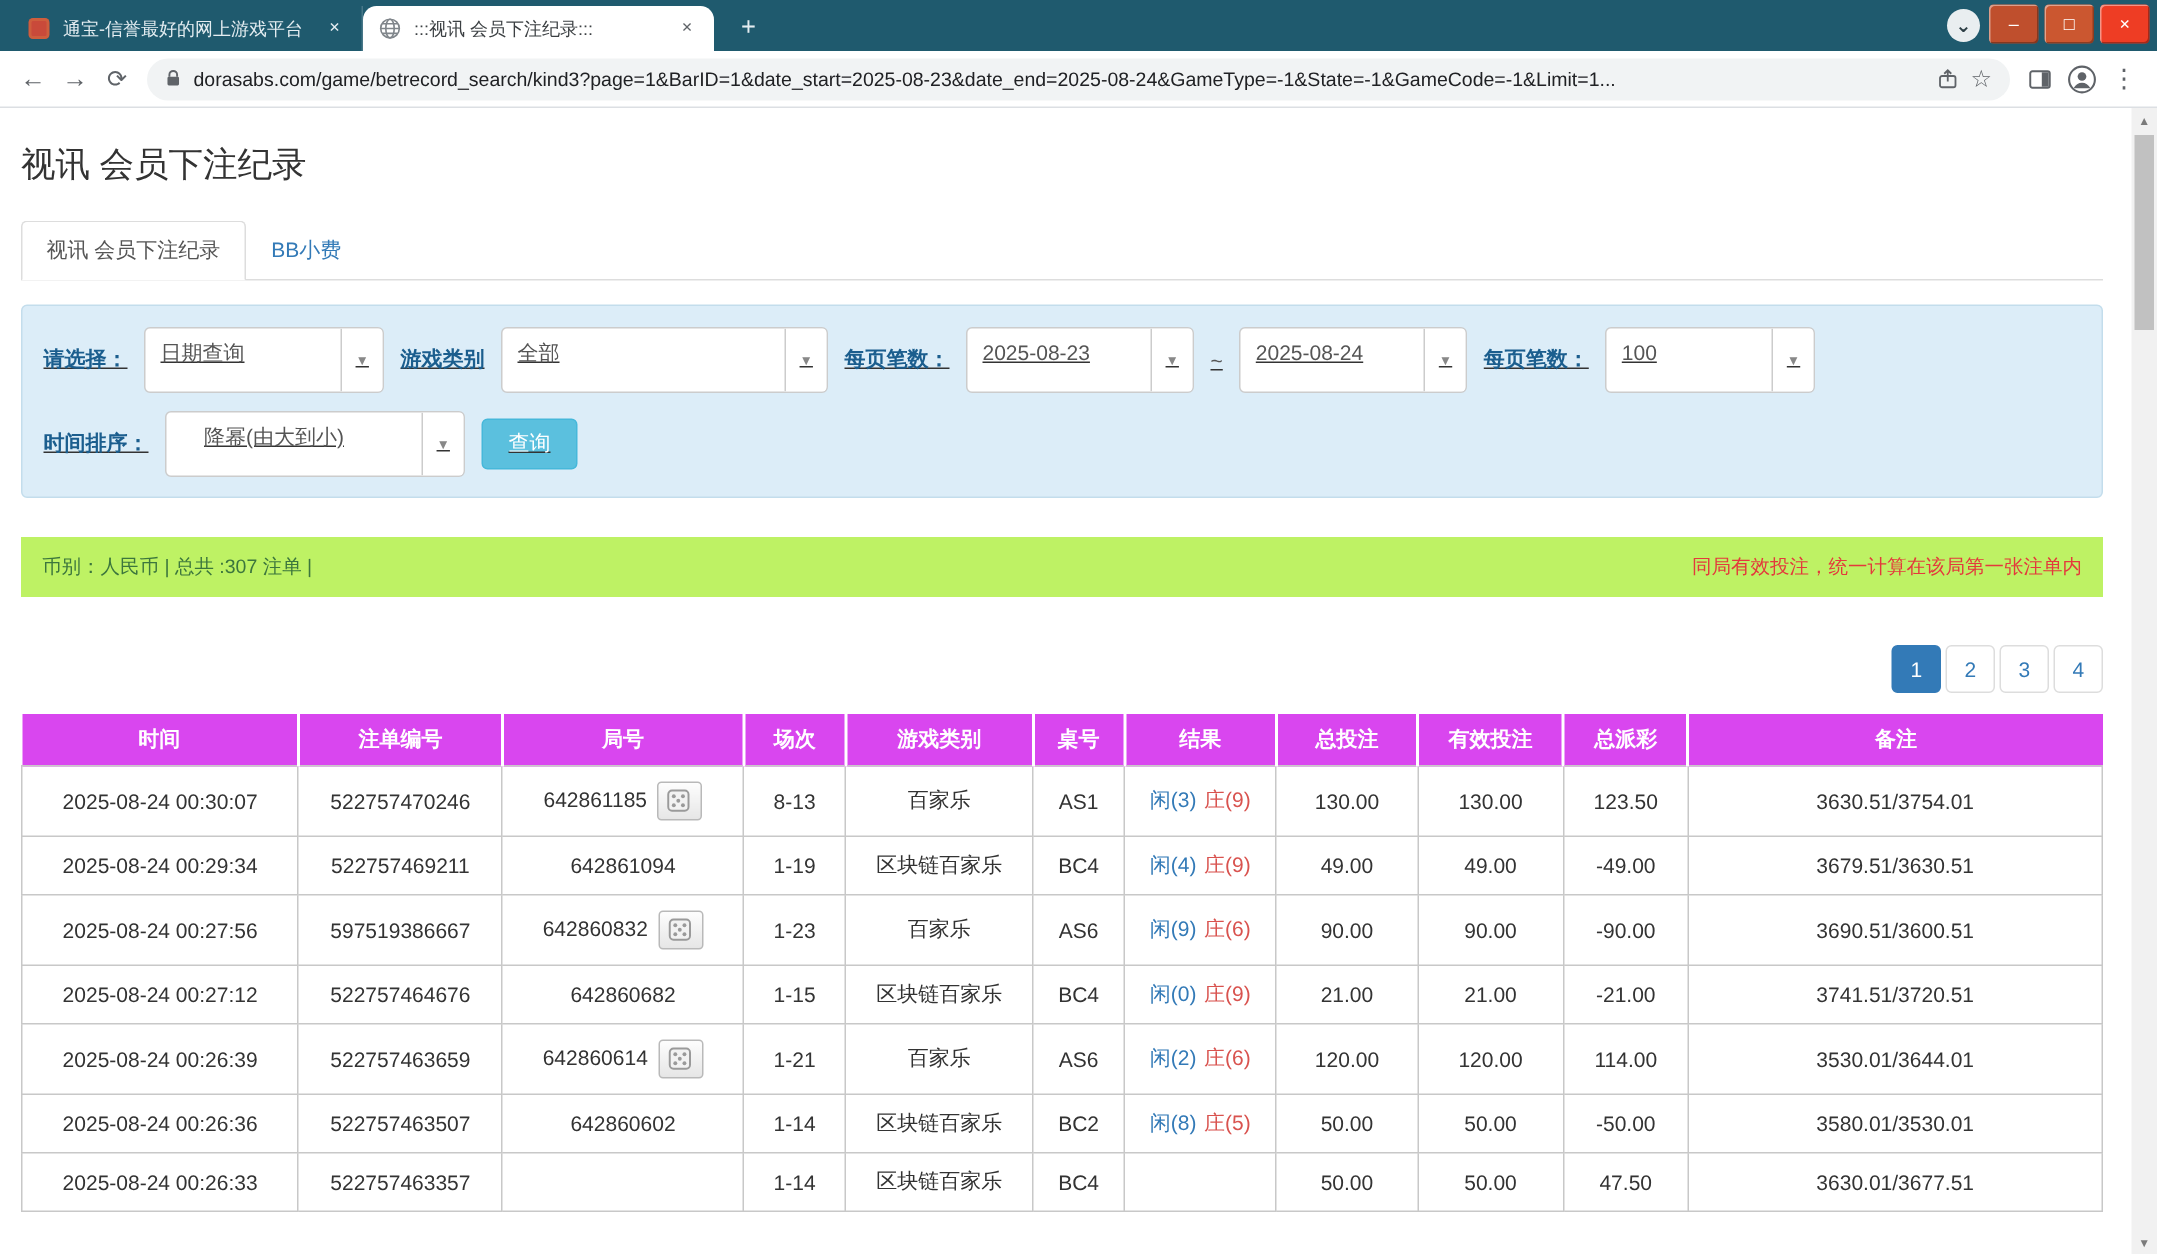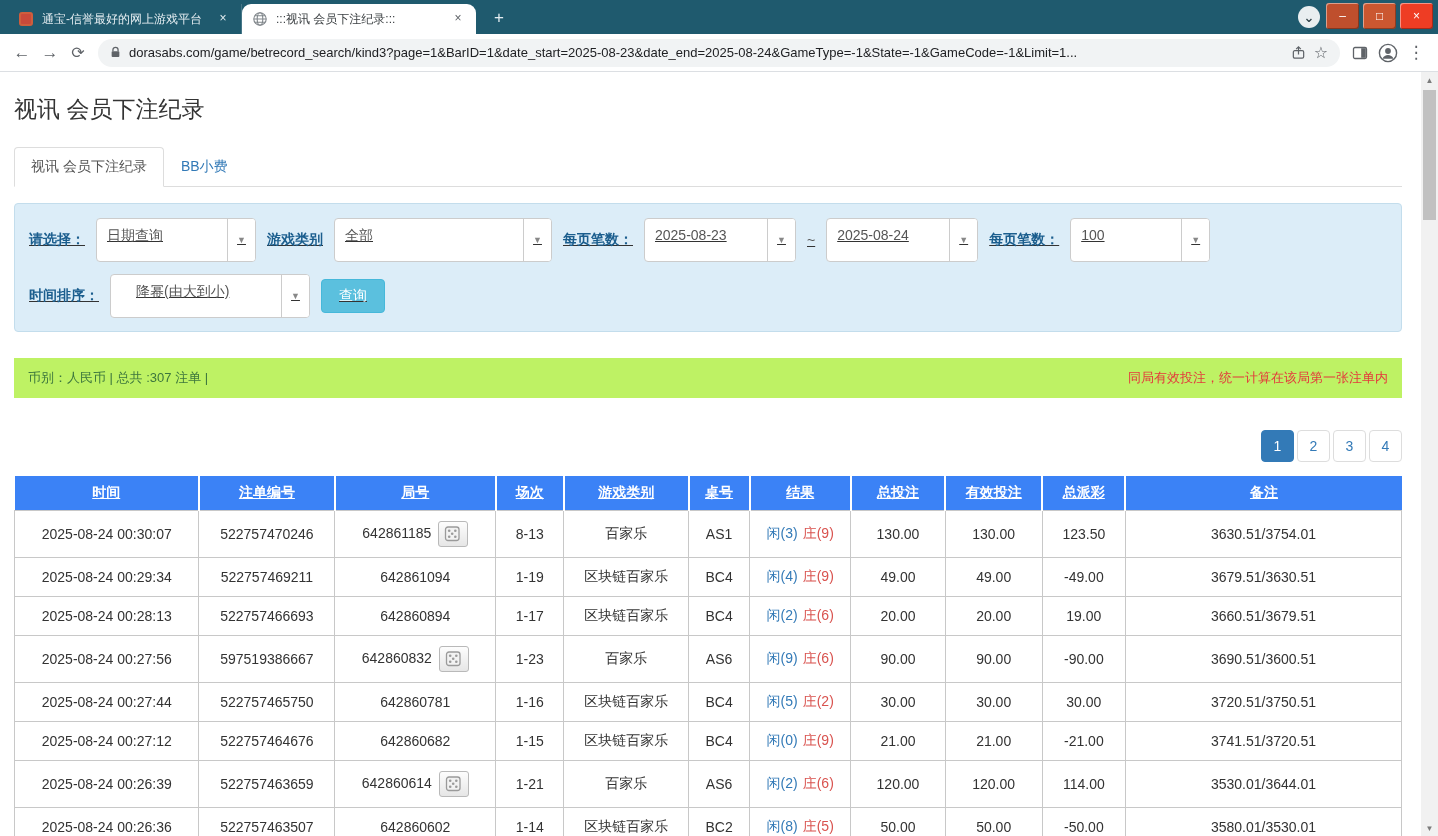--- a/index.html
+++ b/index.html
@@ -59,21 +59,21 @@
 
   .summary-bar { margin-top:26px; background:#bef264; padding:11px 14px; display:flex; justify-content:space-between; align-items:center; font-size:13px; }
   .summary-left { color:#3c763d; }
   .summary-right { color:#e4393c;text-align:center; }
 
   .pagination { display:flex; justify-content:flex-end; margin-top:32px; gap:3px; }
   .page-btn { min-width:33px; height:32px; display:flex; align-items:center; justify-content:center; border:1px solid #ddd; border-radius:4px; color:#337ab7; font-size:14px; background:#fff; cursor:pointer; padding:0 6px; }
   .page-btn.active { background:#337ab7; border-color:#337ab7; color:#fff; }
 
   table.bet-table { width:100%; border-collapse:collapse; margin-top:14px; table-layout:fixed; font-size:14px; }
-  .bet-table th { background:#3b82f6; color:#fff; font-weight:bold; padding:8px 4px; font-size:14px; border-left:2px solid #fff;text-decoration:underline; }
+  .bet-table th { background:#d946ef; color:#fff; font-weight:bold; padding:8px 4px; font-size:14px; border-left:2px solid #fff; }
   .bet-table th:first-child { border-left:none; }
   .bet-table td { border:1px solid #c8c8c8; text-align:center; padding:10px 4px; color:#333; overflow:hidden; white-space:nowrap; }
   .col-time{width:13.3%} .col-bet{width:9.8%} .col-round{width:11.6%} .col-session{width:4.9%}
   .col-game{width:9.0%} .col-table{width:4.4%} .col-result{width:7.3%} .col-total{width:6.8%}
   .col-valid{width:7.0%} .col-payout{width:6.0%} .col-note{width:19.9%}
   .blue-link { color:#337ab7; cursor:pointer; }
   .neg { color:#e4393c; }
   .res-player { color:#337ab7; }
   .res-banker { color:#d9534f; margin-left:5px; }
   .dice-btn { display:inline-flex; align-items:center; justify-content:center; width:30px; height:26px; margin-left:7px; vertical-align:middle;
@@ -265,33 +265,20 @@
             <td>1-19</td>
             <td>区块链百家乐</td>
             <td>BC4</td>
             <td><span class="res-player">闲(4)</span><span class="res-banker">庄(9)</span></td>
             <td class="blue-link">49.00</td>
             <td>49.00</td>
             <td class="neg">-49.00</td>
             <td>3679.51/3630.51</td>
           </tr>
           <tr>
-            <td>2025-08-24 00:28:13</td>
-            <td>522757466693</td>
-            <td><span>642860894</span></td>
-            <td>1-17</td>
-            <td>区块链百家乐</td>
-            <td>BC4</td>
-            <td><span class="res-player">闲(2)</span><span class="res-banker">庄(6)</span></td>
-            <td class="blue-link">20.00</td>
-            <td>20.00</td>
-            <td>19.00</td>
-            <td>3660.51/3679.51</td>
-          </tr>
-          <tr>
             <td>2025-08-24 00:27:56</td>
             <td>597519386667</td>
             <td><span>642860832</span><span class="dice-btn">
                 <svg width="18" height="16" viewBox="0 0 18 16">
                   <rect x="1.5" y="1" width="13.5" height="13.5" rx="2.5" fill="#f2f2f2" stroke="#9a9a9a" stroke-width="1.3"></rect>
                   <circle cx="5.2" cy="4.8" r="1.3" fill="#9a9a9a"></circle>
                   <circle cx="11.3" cy="4.8" r="1.3" fill="#9a9a9a"></circle>
                   <circle cx="8.2" cy="7.8" r="1.3" fill="#9a9a9a"></circle>
                   <circle cx="5.2" cy="10.8" r="1.3" fill="#9a9a9a"></circle>
                   <circle cx="11.3" cy="10.8" r="1.3" fill="#9a9a9a"></circle>
@@ -300,33 +287,20 @@
             <td>1-23</td>
             <td>百家乐</td>
             <td>AS6</td>
             <td><span class="res-player">闲(9)</span><span class="res-banker">庄(6)</span></td>
             <td class="blue-link">90.00</td>
             <td>90.00</td>
             <td class="neg">-90.00</td>
             <td>3690.51/3600.51</td>
           </tr>
           <tr>
-            <td>2025-08-24 00:27:44</td>
-            <td>522757465750</td>
-            <td><span>642860781</span></td>
-            <td>1-16</td>
-            <td>区块链百家乐</td>
-            <td>BC4</td>
-            <td><span class="res-player">闲(5)</span><span class="res-banker">庄(2)</span></td>
-            <td class="blue-link">30.00</td>
-            <td>30.00</td>
-            <td>30.00</td>
-            <td>3720.51/3750.51</td>
-          </tr>
-          <tr>
             <td>2025-08-24 00:27:12</td>
             <td>522757464676</td>
             <td><span>642860682</span></td>
             <td>1-15</td>
             <td>区块链百家乐</td>
             <td>BC4</td>
             <td><span class="res-player">闲(0)</span><span class="res-banker">庄(9)</span></td>
             <td class="blue-link">21.00</td>
             <td>21.00</td>
             <td class="neg">-21.00</td>

